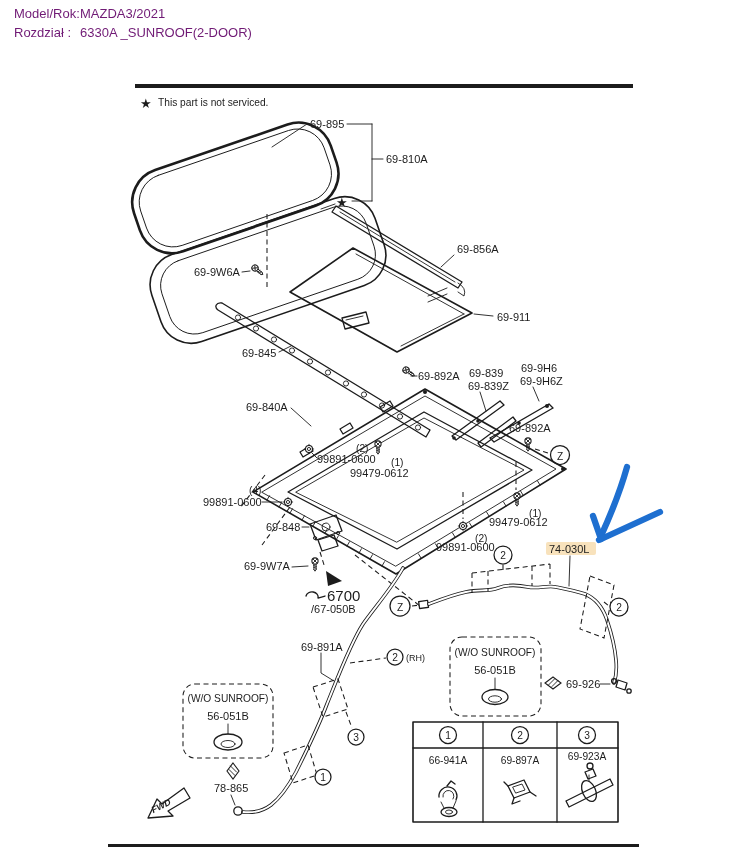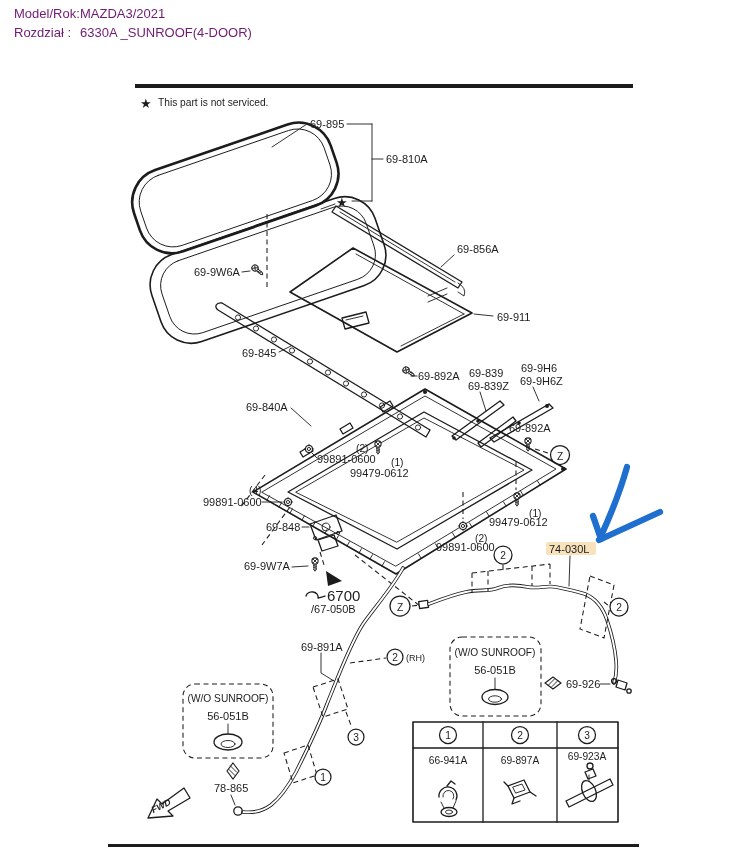--- a/index.html
+++ b/index.html
@@ -23,21 +23,21 @@
   .tube-in{fill:none;stroke:#fff;stroke-width:1.9;stroke-linecap:round;}
   .blue{fill:none;stroke-width:6.3;stroke-linecap:round;}
 </style>
 </head>
 <body>
 
 <div class="hdr" style="top:6px;">
   <span class="lab">Model/Rok:</span><span>MAZDA3/2021</span>
 </div>
 <div class="hdr" style="top:25px;">
-  <span class="lab">Rozdział :</span><span>6330A  _SUNROOF(4-DOOR)</span>
+  <span class="lab">Rozdział :</span><span>6330A  _SUNROOF(2-DOOR)</span>
 </div>
 
 <svg width="744" height="862" viewBox="0 0 744 862">
 <defs>
   <g id="g-screw">
     <path class="thin" d="M-1.1,3 L-1.1,8.6 M1.1,3 L1.1,8.6 M-1.1,8.6 L0,10.2 L1.1,8.6 M-1.3,4.6 L1.3,5.4 M-1.3,6.4 L1.3,7.2"></path>
     <circle r="3.1" class="lnt"></circle>
     <path class="thin" d="M-1.7,-1.7 L1.7,1.7 M-1.7,1.7 L1.7,-1.7"></path>
   </g>
   <g id="g-nut">

